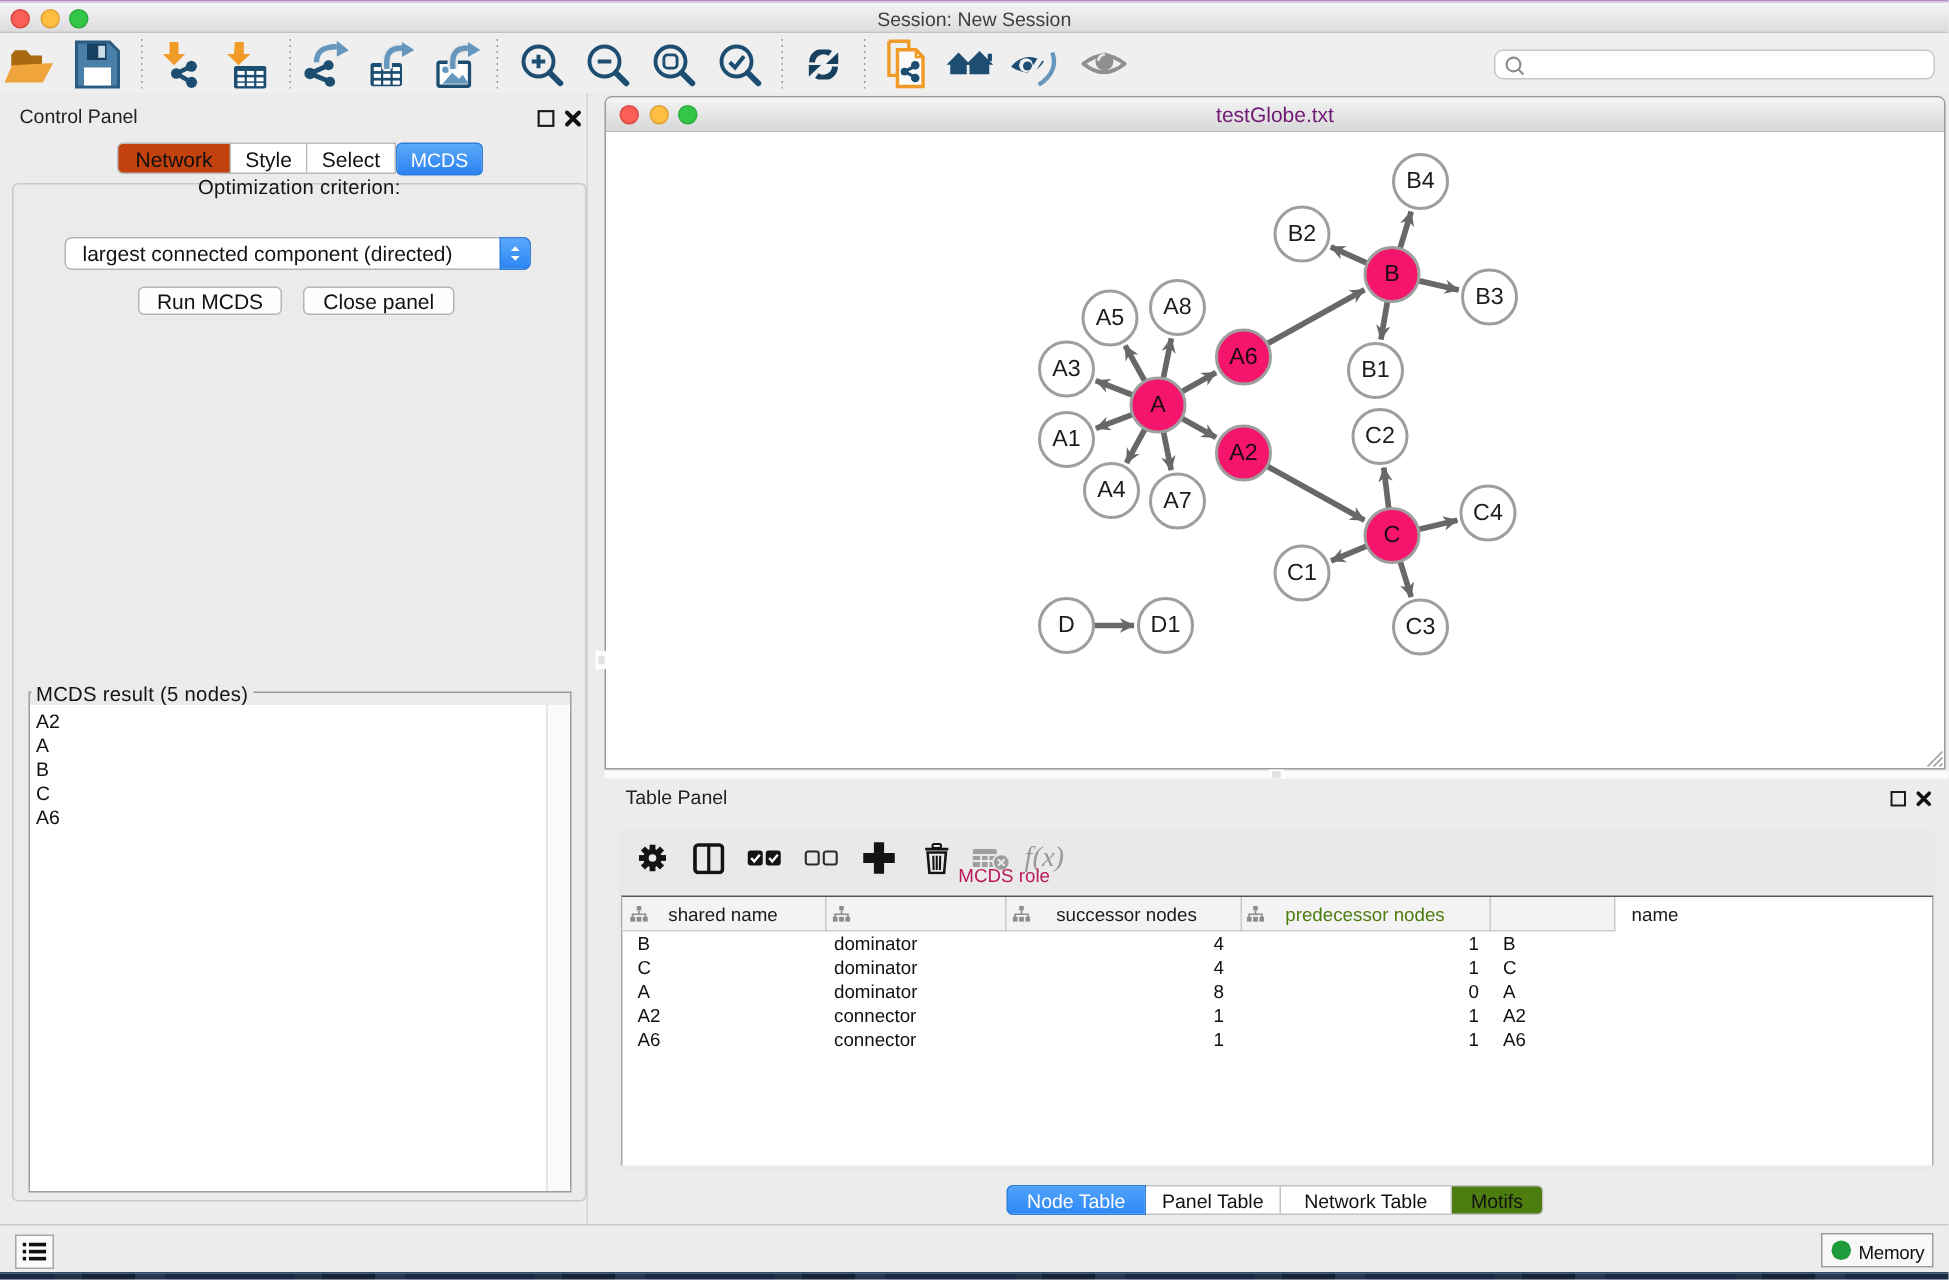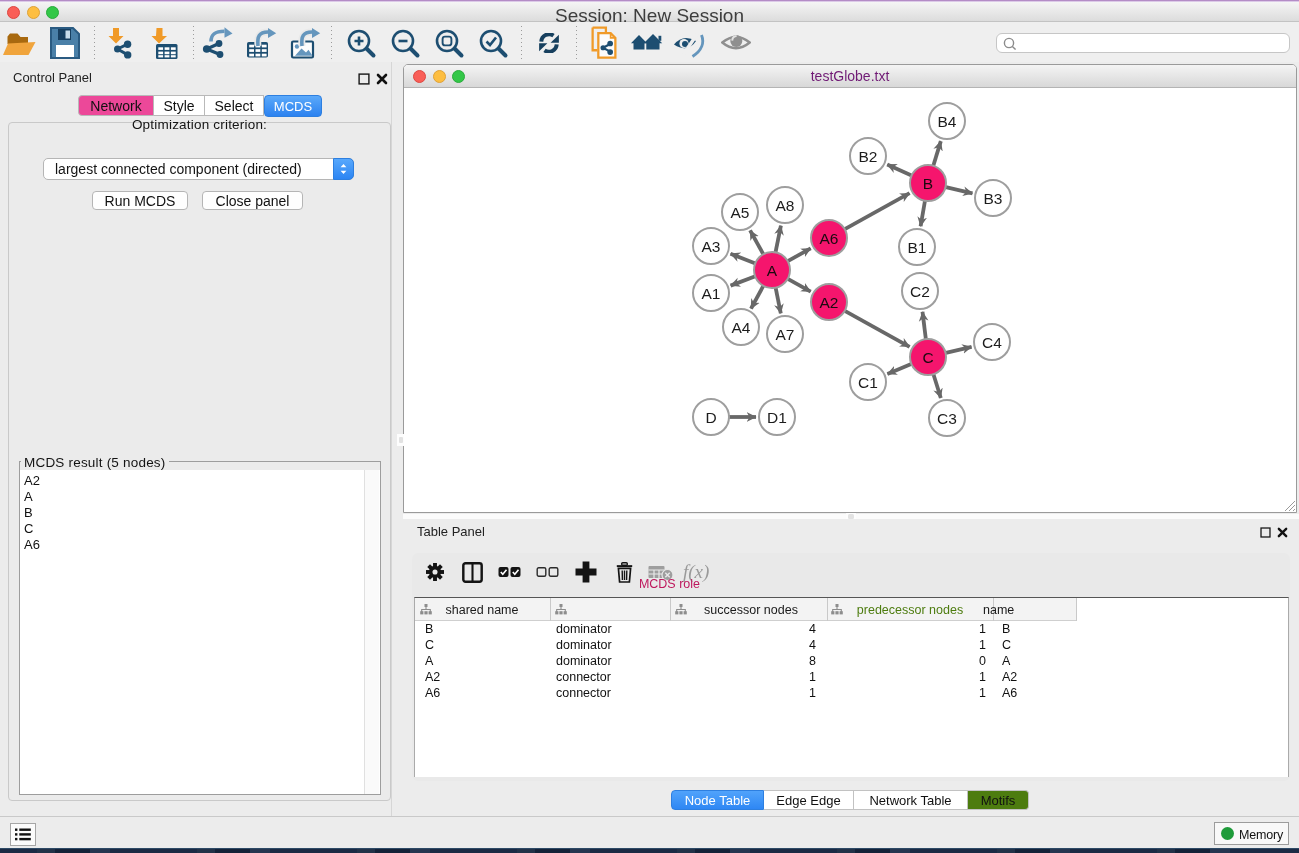--- a/index.html
+++ b/index.html
@@ -7,21 +7,21 @@
 </style></head>
 <body>
 
 <div class="abs" style="left:0;top:0;width:1299px;height:1px;background:#b48cc6"></div>
 <div class="abs" style="left:0;top:1px;width:1299px;height:1.5px;background:#dccae8"></div>
 
 <div class="abs" style="left:0;top:2px;width:1299px;height:20px;background:linear-gradient(#f5f5f5,#dcdcdc);border-bottom:1px solid #c3c3c3"></div>
 <div class="abs" style="left:7px;top:6px;width:13px;height:13px;border-radius:50%;background:#f95e57;border:1px solid #dd4741"></div>
 <div class="abs" style="left:27px;top:6px;width:13px;height:13px;border-radius:50%;background:#fdbe41;border:1px solid #dfa237"></div>
 <div class="abs" style="left:46px;top:6px;width:13px;height:13px;border-radius:50%;background:#33c748;border:1px solid #2aab3c"></div>
-<div class="abs" style="left:0;top:5px;width:1299px;text-align:center;font-size:19px;color:#3d3d3d">Session: New Session</div>
+<div class="abs" style="left:0;top:5px;width:1299px;text-align:center;font-size:13px;color:#3d3d3d">Session: New Session</div>
 
 <div class="abs" style="left:0;top:22px;width:1299px;height:40px;background:#efefef"></div>
 <div class="abs" style="left:94px;top:26px;width:1px;height:33px;background-image:repeating-linear-gradient(#9c9c9c 0 1.5px,transparent 1.5px 4px)"></div>
 <div class="abs" style="left:193px;top:26px;width:1px;height:33px;background-image:repeating-linear-gradient(#9c9c9c 0 1.5px,transparent 1.5px 4px)"></div>
 <div class="abs" style="left:331px;top:26px;width:1px;height:33px;background-image:repeating-linear-gradient(#9c9c9c 0 1.5px,transparent 1.5px 4px)"></div>
 <div class="abs" style="left:521px;top:26px;width:1px;height:33px;background-image:repeating-linear-gradient(#9c9c9c 0 1.5px,transparent 1.5px 4px)"></div>
 <div class="abs" style="left:576px;top:26px;width:1px;height:33px;background-image:repeating-linear-gradient(#9c9c9c 0 1.5px,transparent 1.5px 4px)"></div>
 <svg class="abs" style="left:3px;top:27px" width="36" height="32" viewBox="0 0 36 32">
     <path d="M4.5,15 V9.5 L7,6.5 H14.5 L17.5,10 H25 V15 Z" fill="#a8690f"></path>
     <path d="M4.5,15 H25 V17 H4.5 Z" fill="#a8690f"></path>
@@ -147,21 +147,21 @@
 
 <div class="abs" style="left:0;top:62px;width:392px;height:754px;background:#ececec;border-right:1px solid #d6d6d6"></div>
 <div class="abs ttl" style="left:13px;top:70px">Control Panel</div>
 <svg class="abs" style="left:358px;top:73px" width="12" height="12" viewBox="0 0 12 12">
     <rect x="1.1" y="1.1" width="9.8" height="9.8" fill="none" stroke="#161616" stroke-width="1.4"></rect>
   </svg>
 <svg class="abs" style="left:376px;top:73px" width="12" height="12" viewBox="0 0 12 12">
     <path d="M2 2 L10 10 M10 2 L2 10" stroke="#111" stroke-width="2.6" stroke-linecap="round"></path>
   </svg>
 
-<div class="abs" style="left:78px;top:95px;width:76px;height:21px;background:#ec4899;border:1px solid #b9b9b9;border-radius:4px 0 0 4px;text-align:center;font-size:14px;line-height:20px;color:#111">Network</div>
+<div class="abs" style="left:78px;top:95px;width:76px;height:21px;background:#c2410c;border:1px solid #b9b9b9;border-radius:4px 0 0 4px;text-align:center;font-size:14px;line-height:20px;color:#111">Network</div>
 <div class="abs" style="left:154px;top:95px;width:51px;height:21px;background:#fff;border:1px solid #b9b9b9;border-left:none;text-align:center;font-size:14px;line-height:20px;color:#111">Style</div>
 <div class="abs" style="left:205px;top:95px;width:59px;height:21px;background:#fff;border:1px solid #b9b9b9;border-left:none;text-align:center;font-size:14px;line-height:20px;color:#111">Select</div>
 <div class="abs" style="left:264px;top:95px;width:58px;height:22px;background:linear-gradient(#5ba9fa,#2c82f0);border:1px solid #2d7fe0;border-radius:4px;text-align:center;font-size:13px;line-height:21px;color:#fff">MCDS</div>
 
 <div class="abs" style="left:8px;top:122px;width:383px;height:679px;background:#ebebeb;border:1px solid #c9c9c9;border-radius:4px"></div>
 <div class="abs" style="left:8px;top:117px;width:383px;text-align:center;font-size:13.5px;letter-spacing:0.2px;color:#141414">Optimization criterion:</div>
 
 <div class="abs" style="left:43px;top:158px;width:311px;height:22px;background:#fff;border:1px solid #b5b5b5;border-radius:5px"></div>
 <div class="abs" style="left:55px;top:161px;font-size:14px;color:#141414">largest connected component (directed)</div>
 <div class="abs" style="left:333px;top:158px;width:21px;height:22px;background:linear-gradient(#58a8fc,#2c85f3);border:1px solid #2d7fe0;border-radius:0 5px 5px 0"></div>
@@ -358,21 +358,21 @@
     <rect x="4.5" y="0" width="3" height="3" fill="#8d8d8d"></rect>
     <path d="M6 3 V5.5 M1.7 8 V5.5 H10.3 V8" fill="none" stroke="#8d8d8d" stroke-width="1.1"></path>
     <rect x="0.2" y="7.2" width="3.2" height="3.2" fill="#8d8d8d"></rect>
     <rect x="4.4" y="7.2" width="3.2" height="3.2" fill="#8d8d8d"></rect>
     <rect x="8.6" y="7.2" width="3.2" height="3.2" fill="#8d8d8d"></rect>
   </svg>
 <div class="abs" style="left:392px;top:603px;width:180px;text-align:center;font-size:12.5px;color:#1a1a1a">shared name</div>
 <div class="abs" style="left:520px;top:577px;width:180px;text-align:right;font-size:12.5px;color:#be185d">MCDS role</div>
 <div class="abs" style="left:661px;top:603px;width:180px;text-align:center;font-size:12.5px;color:#1a1a1a">successor nodes</div>
 <div class="abs" style="left:820px;top:603px;width:180px;text-align:center;font-size:12.5px;color:#4d7c0f">predecessor nodes</div>
-<div class="abs" style="left:983px;top:603px;width:180px;text-align:left;font-size:12.5px;color:#1a1a1a">name</div>
+<div class="abs" style="left:939px;top:603px;width:180px;text-align:right;font-size:12.5px;color:#1a1a1a">name</div>
 <div class="abs" style="left:425px;top:622px;font-size:12.5px;color:#111">B</div>
 <div class="abs" style="left:556px;top:622px;font-size:12.5px;color:#111">dominator</div>
 <div class="abs" style="left:716px;top:622px;width:100px;text-align:right;font-size:12.5px;color:#111">4</div>
 <div class="abs" style="left:886px;top:622px;width:100px;text-align:right;font-size:12.5px;color:#111">1</div>
 <div class="abs" style="left:1002px;top:622px;font-size:12.5px;color:#111">B</div>
 <div class="abs" style="left:425px;top:638px;font-size:12.5px;color:#111">C</div>
 <div class="abs" style="left:556px;top:638px;font-size:12.5px;color:#111">dominator</div>
 <div class="abs" style="left:716px;top:638px;width:100px;text-align:right;font-size:12.5px;color:#111">4</div>
 <div class="abs" style="left:886px;top:638px;width:100px;text-align:right;font-size:12.5px;color:#111">1</div>
 <div class="abs" style="left:1002px;top:638px;font-size:12.5px;color:#111">C</div>
@@ -386,21 +386,21 @@
 <div class="abs" style="left:716px;top:670px;width:100px;text-align:right;font-size:12.5px;color:#111">1</div>
 <div class="abs" style="left:886px;top:670px;width:100px;text-align:right;font-size:12.5px;color:#111">1</div>
 <div class="abs" style="left:1002px;top:670px;font-size:12.5px;color:#111">A2</div>
 <div class="abs" style="left:425px;top:686px;font-size:12.5px;color:#111">A6</div>
 <div class="abs" style="left:556px;top:686px;font-size:12.5px;color:#111">connector</div>
 <div class="abs" style="left:716px;top:686px;width:100px;text-align:right;font-size:12.5px;color:#111">1</div>
 <div class="abs" style="left:886px;top:686px;width:100px;text-align:right;font-size:12.5px;color:#111">1</div>
 <div class="abs" style="left:1002px;top:686px;font-size:12.5px;color:#111">A6</div>
 
 <div class="abs" style="left:671px;top:790px;width:93px;height:20px;background:linear-gradient(#51a3fb,#2e87f4);border:1px solid #2d7fe0;border-radius:4px 0 0 4px;text-align:center;font-size:13px;line-height:19px;color:#fff">Node Table</div>
-<div class="abs" style="left:764px;top:790px;width:90px;height:20px;background:#fff;border:1px solid #c2c2c2;border-left:none;text-align:center;font-size:13px;line-height:19px;color:#111">Edge Edge</div>
+<div class="abs" style="left:764px;top:790px;width:90px;height:20px;background:#fff;border:1px solid #c2c2c2;border-left:none;text-align:center;font-size:13px;line-height:19px;color:#111">Panel Table</div>
 <div class="abs" style="left:854px;top:790px;width:114px;height:20px;background:#fff;border:1px solid #c2c2c2;border-left:none;text-align:center;font-size:13px;line-height:19px;color:#111">Network Table</div>
 <div class="abs" style="left:968px;top:790px;width:61px;height:20px;background:#4d7c0f;border:1px solid #c2c2c2;border-left:none;border-radius:0 4px 4px 0;text-align:center;font-size:13px;line-height:19px;color:#111">Motifs</div>
 
 <div class="abs" style="left:0;top:816px;width:1299px;height:32px;background:#ececec;border-top:1px solid #c9c9c9"></div>
 <div class="abs" style="left:10px;top:823px;width:26px;height:23px;background:#fbfbfb;border:1px solid #a6a6a6"></div>
 <svg class="abs" style="left:15px;top:828px" width="16" height="13" viewBox="0 0 16 13">
     <rect x="0" y="0.5" width="2.4" height="2.4" fill="#111"></rect>
     <rect x="0" y="5.2" width="2.4" height="2.4" fill="#111"></rect>
     <rect x="0" y="9.9" width="2.4" height="2.4" fill="#111"></rect>
     <rect x="4.3" y="0.5" width="11.5" height="2.4" fill="#111"></rect>

